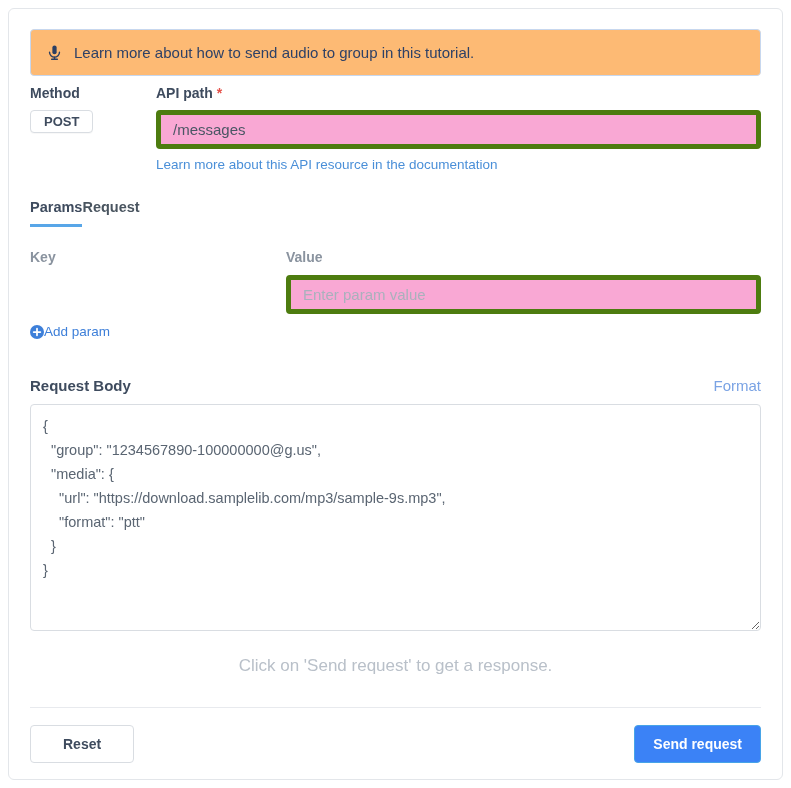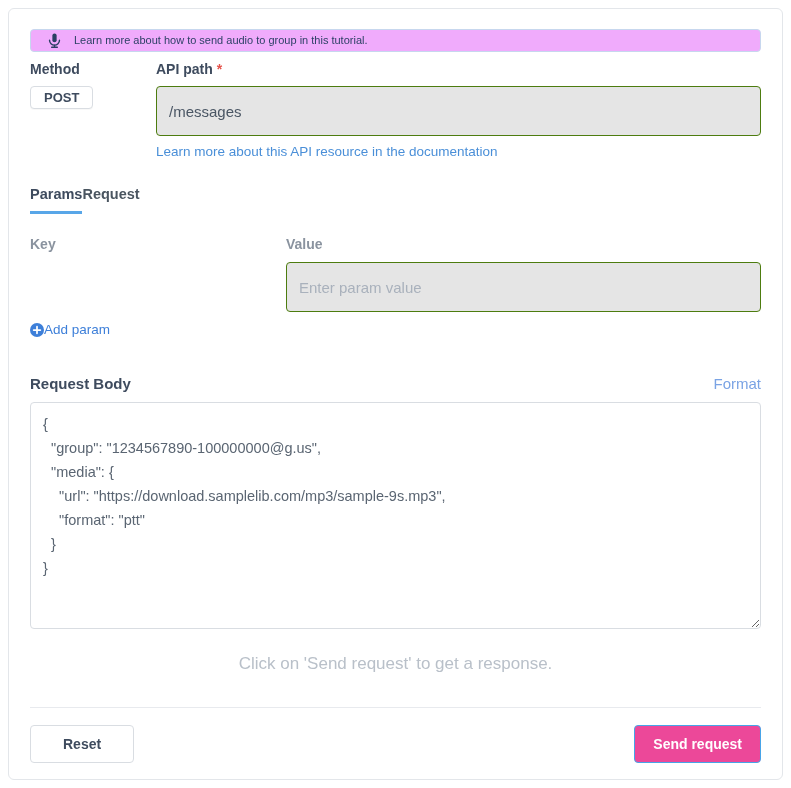--- a/index.html
+++ b/index.html
@@ -8,41 +8,41 @@
 
   .card {
     position: absolute; left: 8px; top: 8px; width: 775px; height: 772px;
     background: #ffffff; border: 1px solid #e3e6ea; border-radius: 6px;
     padding: 20px 21px; overflow: hidden;
   }
 
   
   .banner {
     display: flex; align-items: center; gap: 11px;
-    background: #f0abfc; border: 1px solid #c7d7ee; border-radius: 4px;
-    padding: 2px 15px; color: #2e4166; font-size: 11px; line-height: 1.4;
+    background: #fdba74; border: 1px solid #c7d7ee; border-radius: 4px;
+    padding: 12px 15px; color: #2e4166; font-size: 15px; line-height: 1.4;
   }
   .banner .mic { display: inline-flex; flex: 0 0 auto; color: #2b3f63; }
 
   
   .method-row { display: flex; margin-top: 9px; }
   .method-col { width: 126px; flex: 0 0 auto; }
   .path-col { flex: 1 1 auto; }
   .field-label { font-size: 14px; font-weight: bold; color: #3e4b5e; margin-bottom: 9px; }
   .req { color: #e5534b; font-weight: bold; }
   .post-btn {
     height: 23px; min-width: 57px; padding: 0 13px;
     background: #ffffff; border: 1px solid #d9dde2; border-radius: 4px;
     font-family: inherit; font-size: 13px; font-weight: bold; color: #3e4b5e;
     cursor: pointer; box-shadow: 0 1px 1px rgba(0,0,0,0.03);
   }
   .text-input {
-    width: 100%; height: 50px; padding: 0 12px;
-    border: 1px solid #4d7c0f; border-radius: 4px;
-    font-family: inherit; font-size: 15px; color: #4a5664; background: #e5e5e5; outline: none;
+    width: 100%; height: 39px; padding: 0 12px;
+    border: 5px solid #4d7c0f; border-radius: 4px;
+    font-family: inherit; font-size: 15px; color: #4a5664; background: #f9a8d4; outline: none;
   }
   .text-input::placeholder { color: #a9b1bc; }
   .doc-link {
     display: inline-block; margin-top: 8px; font-size: 13.5px;
     color: #4a8fd8; text-decoration: none; cursor: pointer;
   }
 
   
   .tabs { display: flex; margin-top: 26px; }
   .tab {
@@ -83,21 +83,21 @@
     position: absolute; left: 21px; right: 21px; bottom: 0;
     border-top: 1px solid #e8eaee; padding: 17px 0 16px;
     display: flex; justify-content: space-between; align-items: center; background: #fff;
   }
   .reset-btn {
     height: 38px; padding: 0 32px; background: #ffffff;
     border: 1px solid #d9dde2; border-radius: 4px;
     font-family: inherit; font-size: 14px; font-weight: bold; color: #3e4b5e; cursor: pointer;
   }
   .send-btn {
-    height: 38px; padding: 0 18px; background: #ec4899;
+    height: 38px; padding: 0 18px; background: #3b82f6;
     border: 1px solid #47a4e8; border-radius: 4px;
     font-family: inherit; font-size: 14px; font-weight: bold; color: #ffffff; cursor: pointer;
   }
 </style>
 </head>
 <body>
 
 <div class="card">
 
   <div class="banner">

